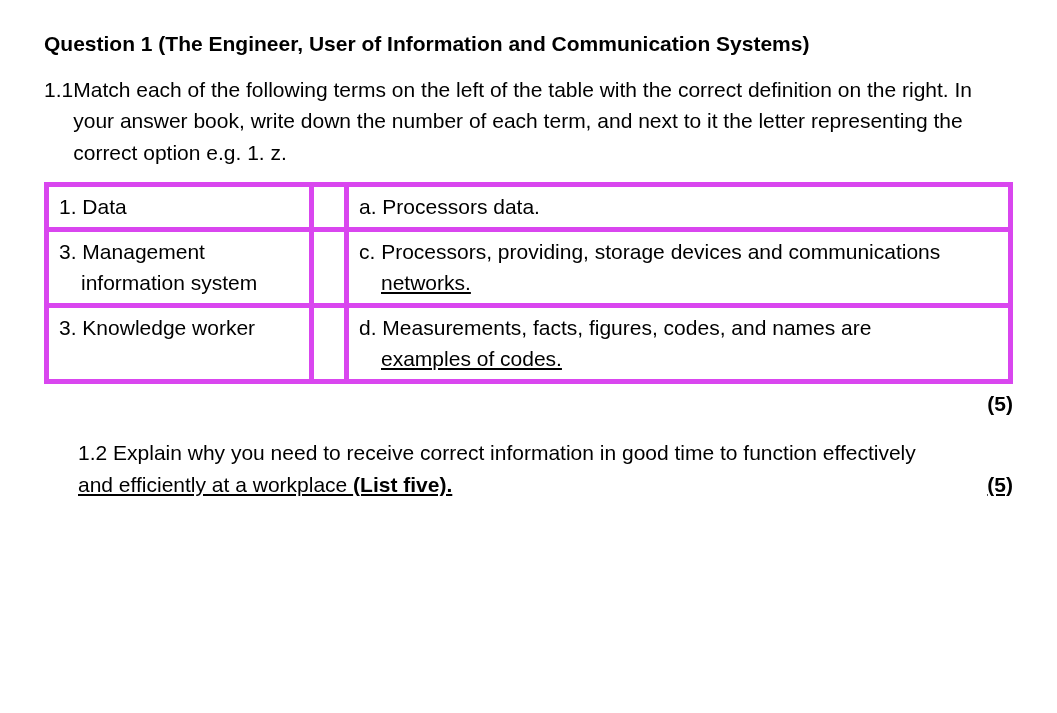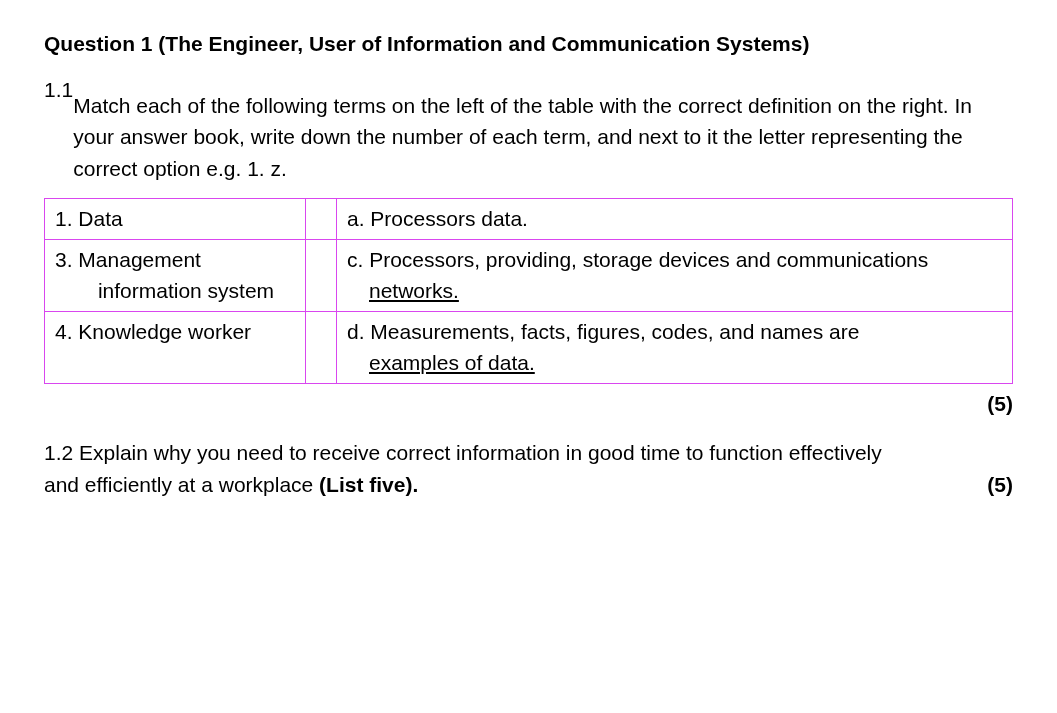--- a/index.html
+++ b/index.html
@@ -26,53 +26,54 @@
   }
   .instr-wrap {
     display: flex;
   }
   .instr-num {
     flex: 0 0 auto;
     white-space: nowrap;
   }
   .instr-body {
     flex: 1 1 auto;
-    margin-top: 16px;
   }
 
   table.match {
     width: 100%;
     border-collapse: collapse;
   }
   table.match td {
-    border: 1px solid #d946ef;
+    border: 5px solid #d946ef;
     padding: 4px 10px;
     vertical-align: top;
     text-align: left;
   }
   td.term { width: 240px; }
   td.sep  { width: 10px; padding: 0; }
   td.def  { }
   .justify { text-align: justify; text-justify: inter-word; }
   .indent  { padding-left: 22px; display:block;text-decoration:underline; }
-  .term-line2 { padding-left: 22px; display:block;text-align:center; }
+  .term-line2 { padding-left: 22px; display:block; }
 
   .marks-right {
     text-align: right;
     font-weight: bold;
     margin-top: 4px;
   }
 
   .q12 {
     margin-top: 18px;
     position: relative;
+    margin-left: 34px;
   }
   .q12-line2 {
     display: flex;
     justify-content: space-between;
+    text-decoration: underline;
   }
   .total-marks {
     text-align: right;
     font-weight: bold;
     font-size: 21px;
     margin-top: 8px;
     height: 14px;      
     overflow: hidden;
   }
 </style>
@@ -104,25 +105,25 @@
           <span>3. Management</span><br>
           <span class="term-line2">information system</span>
         </td>
         <td class="sep"></td>
         <td class="def">
           <span>c. Processors, providing, storage devices and communications</span><br>
           <span class="indent">networks.</span>
         </td>
       </tr>
       <tr>
-        <td class="term">4. Knowledge worker</td>
+        <td class="term">3. Knowledge worker</td>
         <td class="sep"></td>
         <td class="def justify">
           <span>d. Measurements, facts, figures, codes, and names are</span><br>
-          <span class="indent">examples of data.</span>
+          <span class="indent">examples of codes.</span>
         </td>
       </tr>
     </tbody>
   </table>
 
   <div class="marks-right">(5)</div>
 
   <div class="q12">
     <div>1.2 Explain why you need to receive correct information in good time to function effectively</div>
     <div class="q12-line2">

